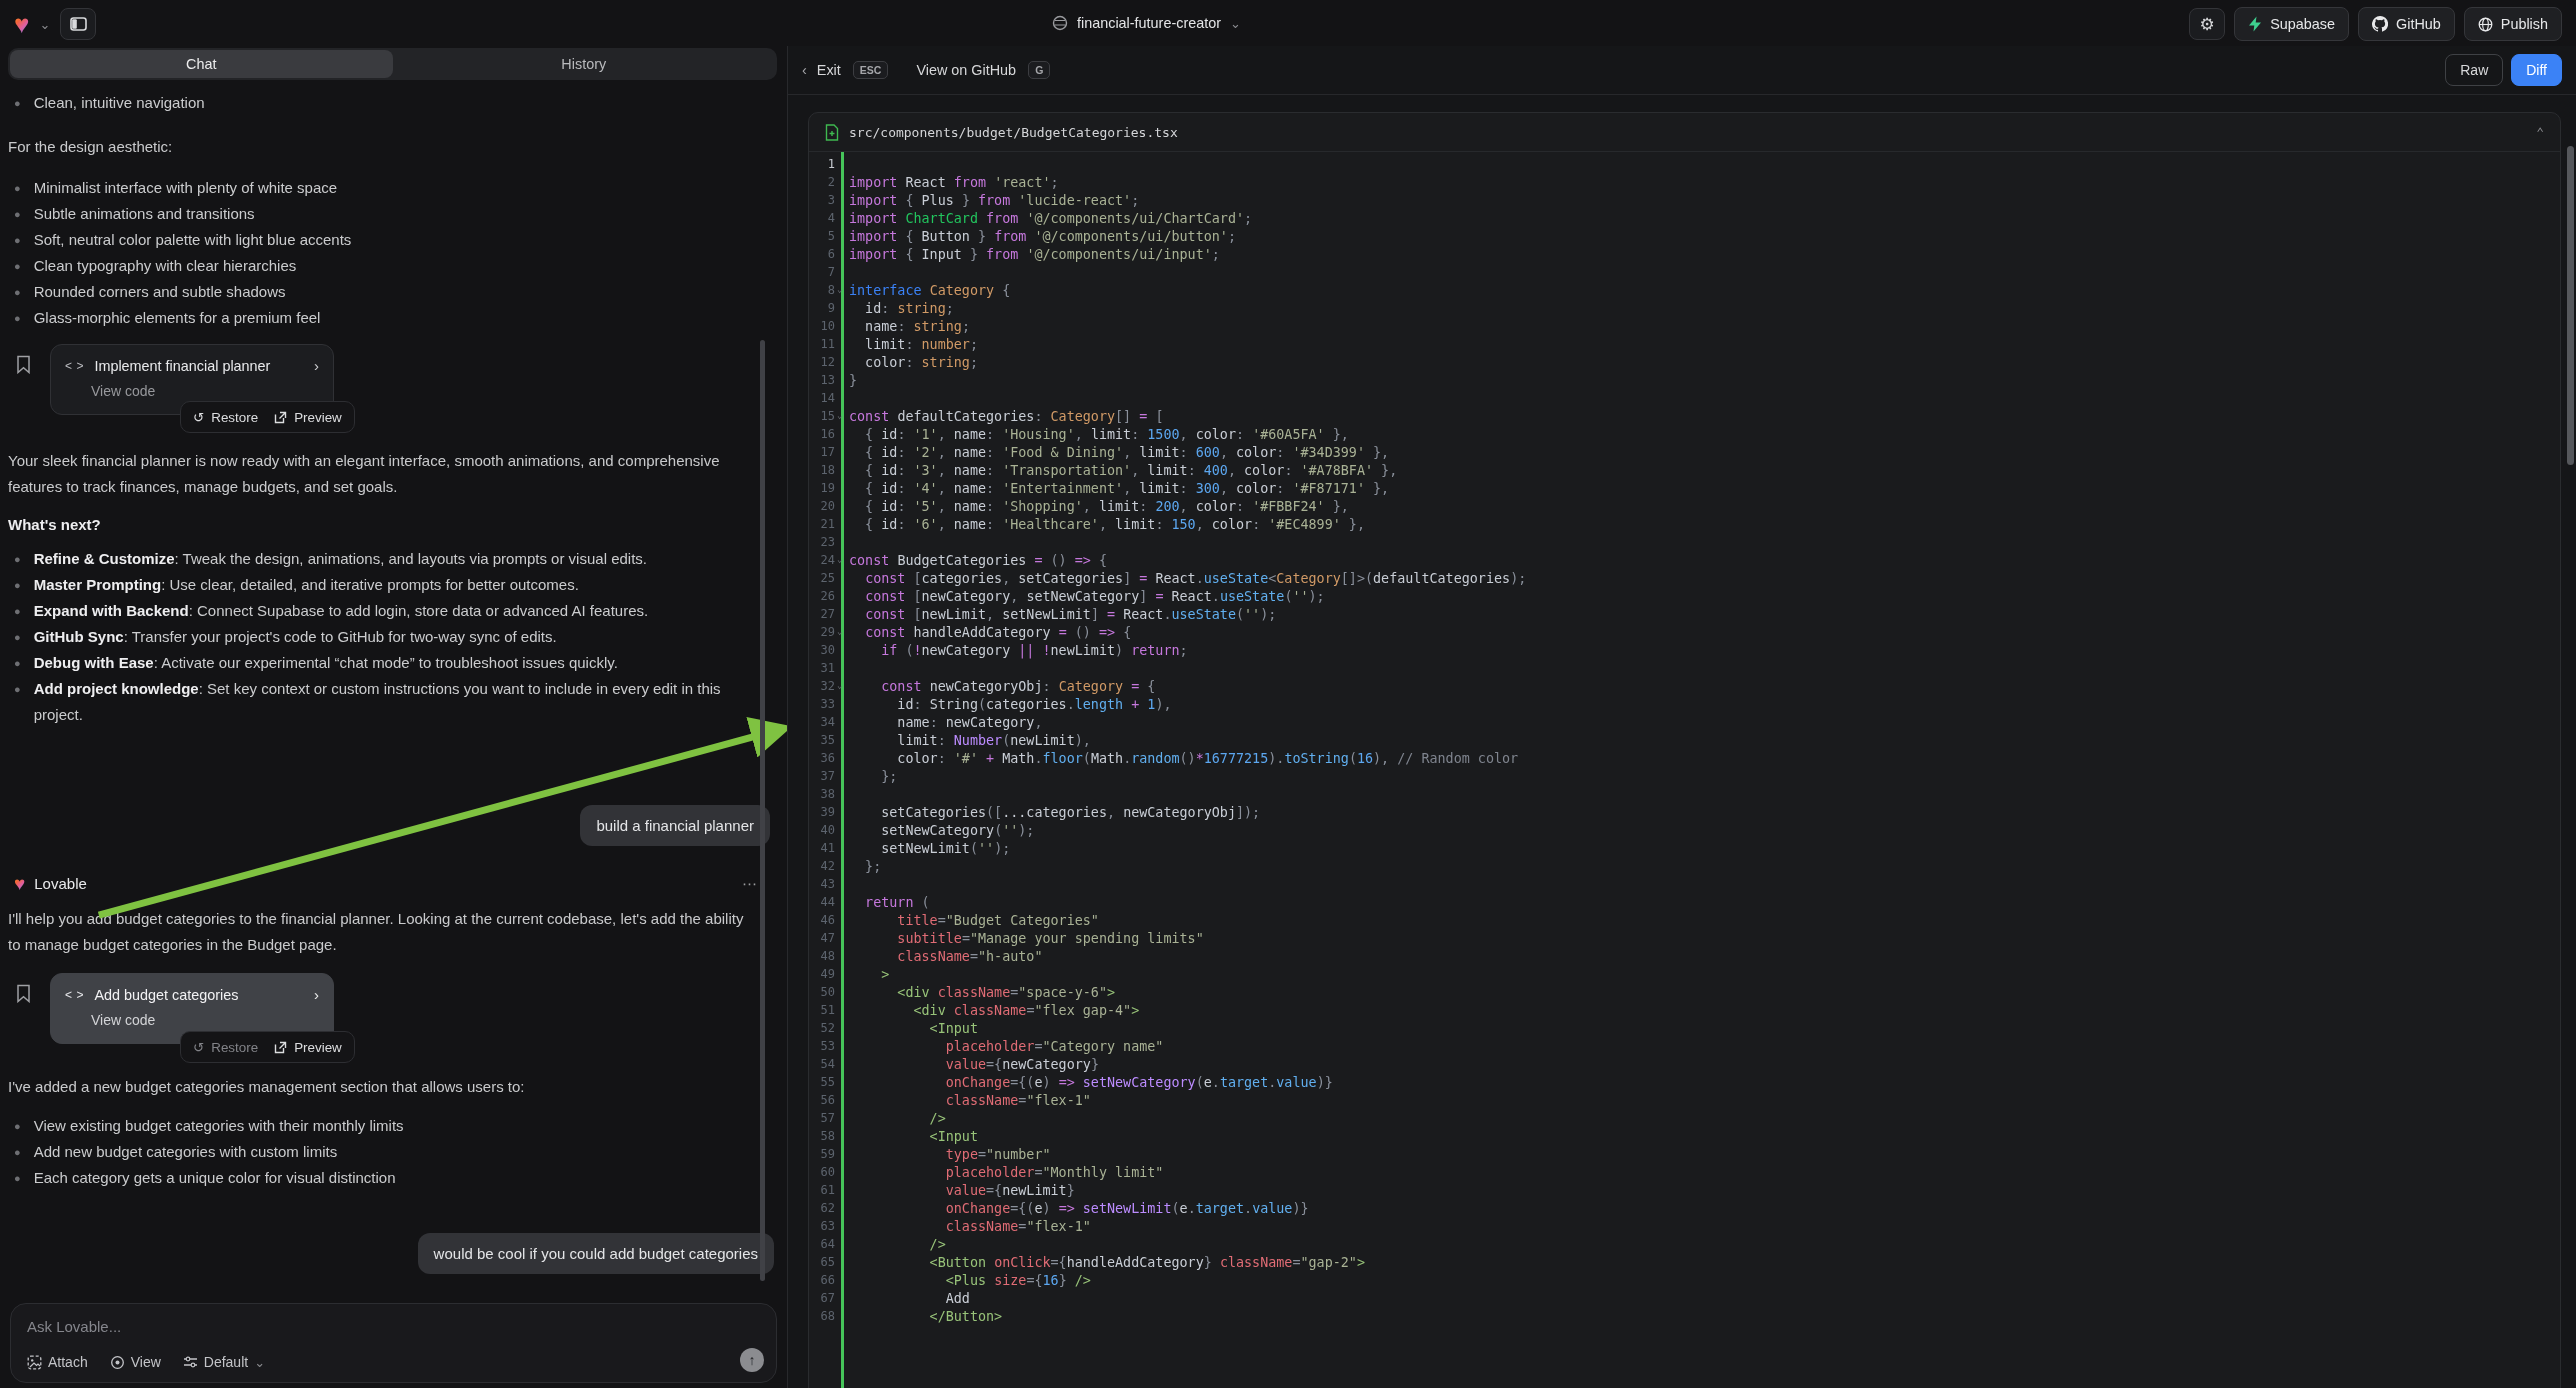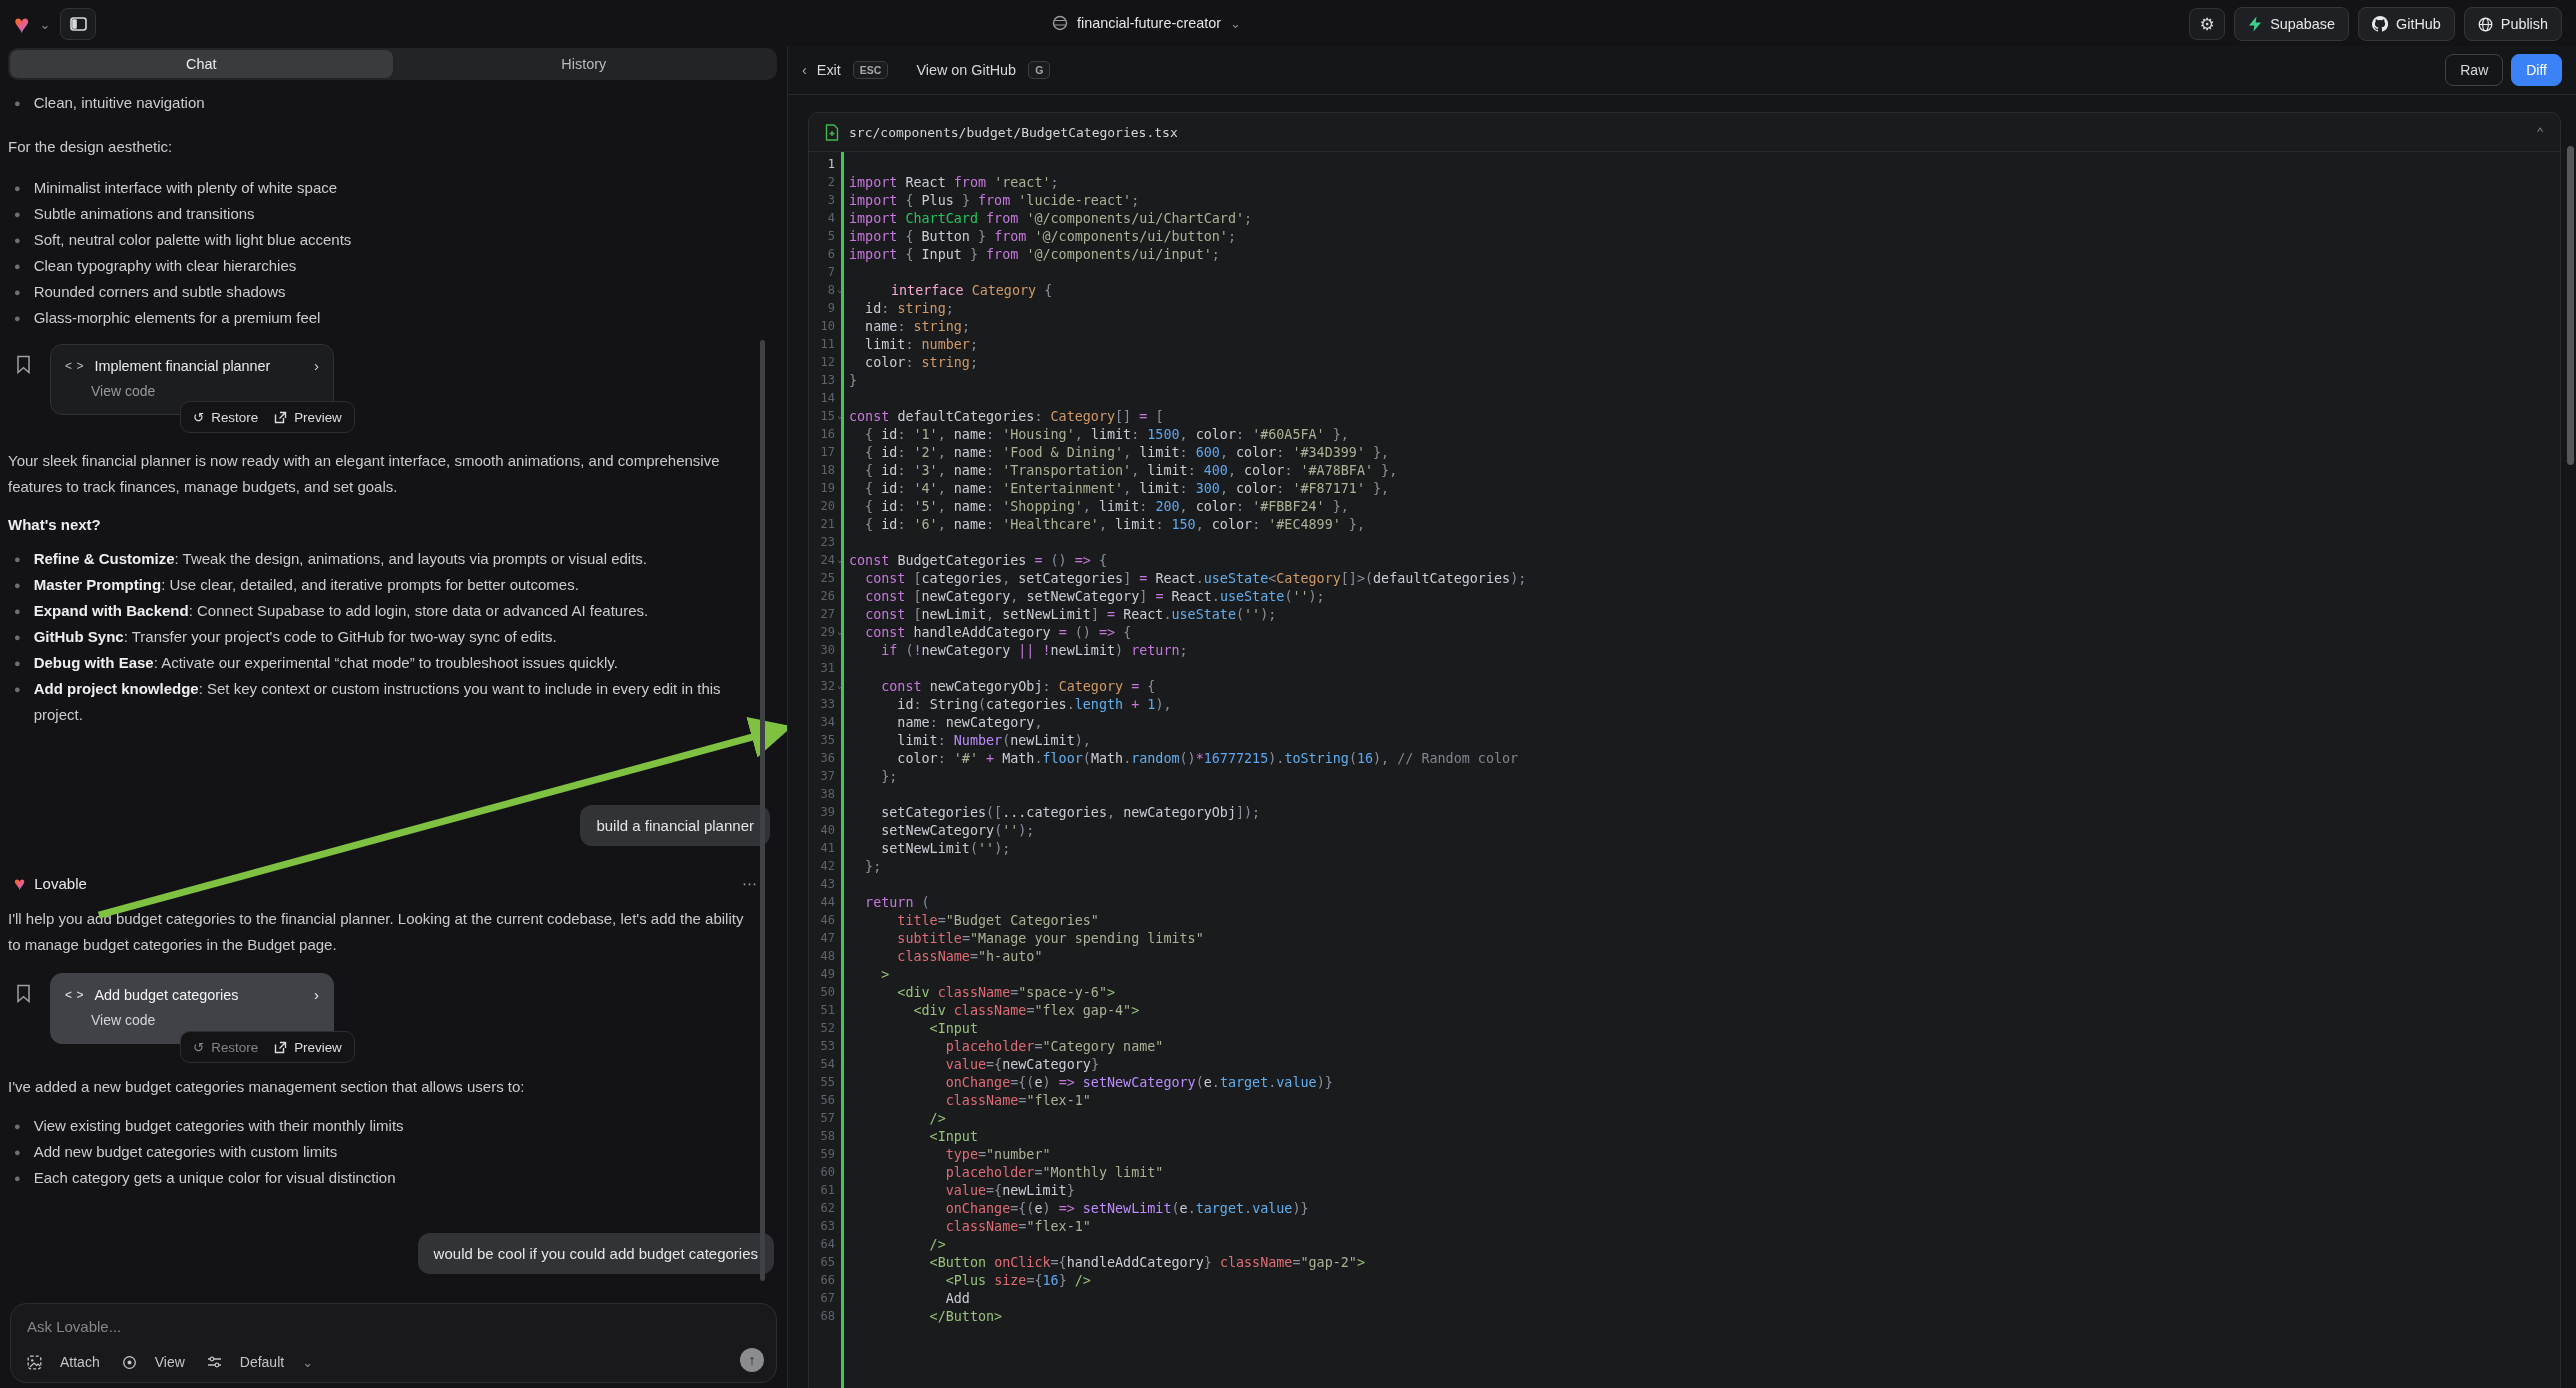--- a/index.html
+++ b/index.html
@@ -48,21 +48,21 @@
   .dim{color:#828388;}
   .bm{color:#9fa0a4;}
   .qa-btn{display:flex;align-items:center;gap:8px;height:30px;padding:0 12px;background:#1a1b1e;
      border:1px solid #303236;border-radius:8px;color:#d6d7d9;font-size:14px;}
   .bubble{position:absolute;background:#323337;border-radius:12px;padding:12px 16px;color:#e4e5e7;
      font-size:15px;white-space:nowrap;}
   #composer{position:absolute;left:10px;top:1257px;width:767px;height:80px;background:#19191c;
      border:1px solid #2c2d31;border-radius:16px;box-sizing:border-box;padding:14px 16px;}
   #composer .ph{color:#85868c;font-size:15px;}
   .comp-row{position:absolute;left:16px;bottom:12px;display:flex;align-items:center;gap:22px;color:#c3c4c8;font-size:14px;}
-  .comp-item{display:flex;align-items:center;gap:18px;}
+  .comp-item{display:flex;align-items:center;gap:6px;}
   #send{position:absolute;right:12px;bottom:10px;width:24px;height:24px;border-radius:50%;background:#8b8c90;
      display:flex;align-items:center;justify-content:center;color:#202124;font-size:14px;font-weight:bold;}
   #chat-sb{position:absolute;left:760px;top:294px;width:5px;height:941px;border-radius:3px;background:#404146;}
 
   
   #editor{position:absolute;left:787px;top:46px;width:1789px;height:1342px;background:#151618;
      border-left:1px solid #28292c;box-sizing:border-box;}
   #ed-head{position:absolute;left:0;top:0;width:100%;height:49px;border-bottom:1px solid #27282b;
      display:flex;align-items:center;box-sizing:border-box;padding:0 14px;color:#d6d7d9;font-size:14.4px;}
   .kbd{display:inline-flex;align-items:center;justify-content:center;border:1px solid #3c3d41;border-radius:5px;
@@ -377,21 +377,21 @@
           <div class="cl">
             <span class="gut">6</span>
             <span class="src"><span style="color: rgb(198, 120, 221);">import </span><span style="color: rgb(138, 144, 155);">{ </span><span style="color: rgb(201, 206, 214);">Input </span><span style="color: rgb(138, 144, 155);">} </span><span style="color: rgb(198, 120, 221);">from </span><span style="color: rgb(169, 178, 149);">'@/components/ui/input'</span><span style="color: rgb(138, 144, 155);">;</span></span>
           </div>
           <div class="cl">
             <span class="gut">7</span>
             <span class="src"></span>
           </div>
           <div class="cl">
             <span class="gut">8<span class="fold">⌄</span></span>
-            <span class="src"><span style="color: #f9a8d4; margin-left: 42px;">interface </span><span style="color: rgb(209, 154, 102);">Category </span><span style="color: rgb(138, 144, 155);">{</span></span>
+            <span class="src"><span style="color: #3b82f6;">interface </span><span style="color: rgb(209, 154, 102);">Category </span><span style="color: rgb(138, 144, 155);">{</span></span>
           </div>
           <div class="cl">
             <span class="gut">9</span>
             <span class="src"><span style="color: rgb(201, 206, 214);">  id</span><span style="color: rgb(138, 144, 155);">: </span><span style="color: rgb(209, 154, 102);">string</span><span style="color: rgb(138, 144, 155);">;</span></span>
           </div>
           <div class="cl">
             <span class="gut">10</span>
             <span class="src"><span style="color: rgb(201, 206, 214);">  name</span><span style="color: rgb(138, 144, 155);">: </span><span style="color: rgb(209, 154, 102);">string</span><span style="color: rgb(138, 144, 155);">;</span></span>
           </div>
           <div class="cl">

